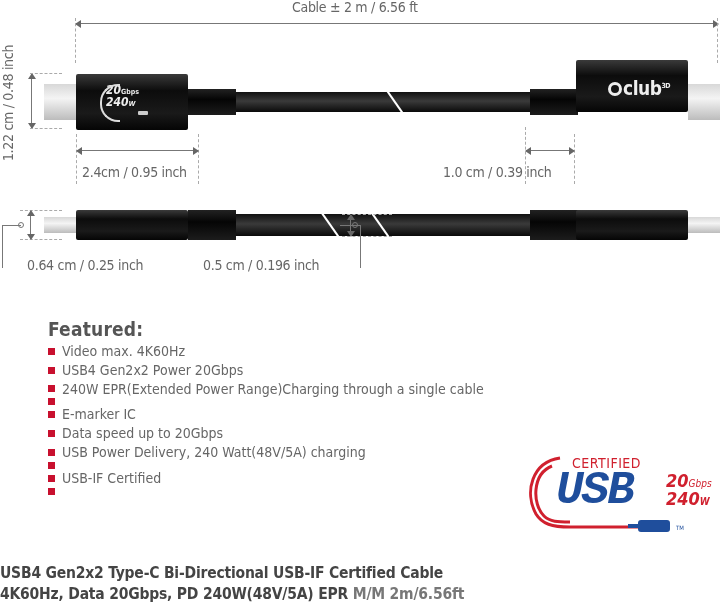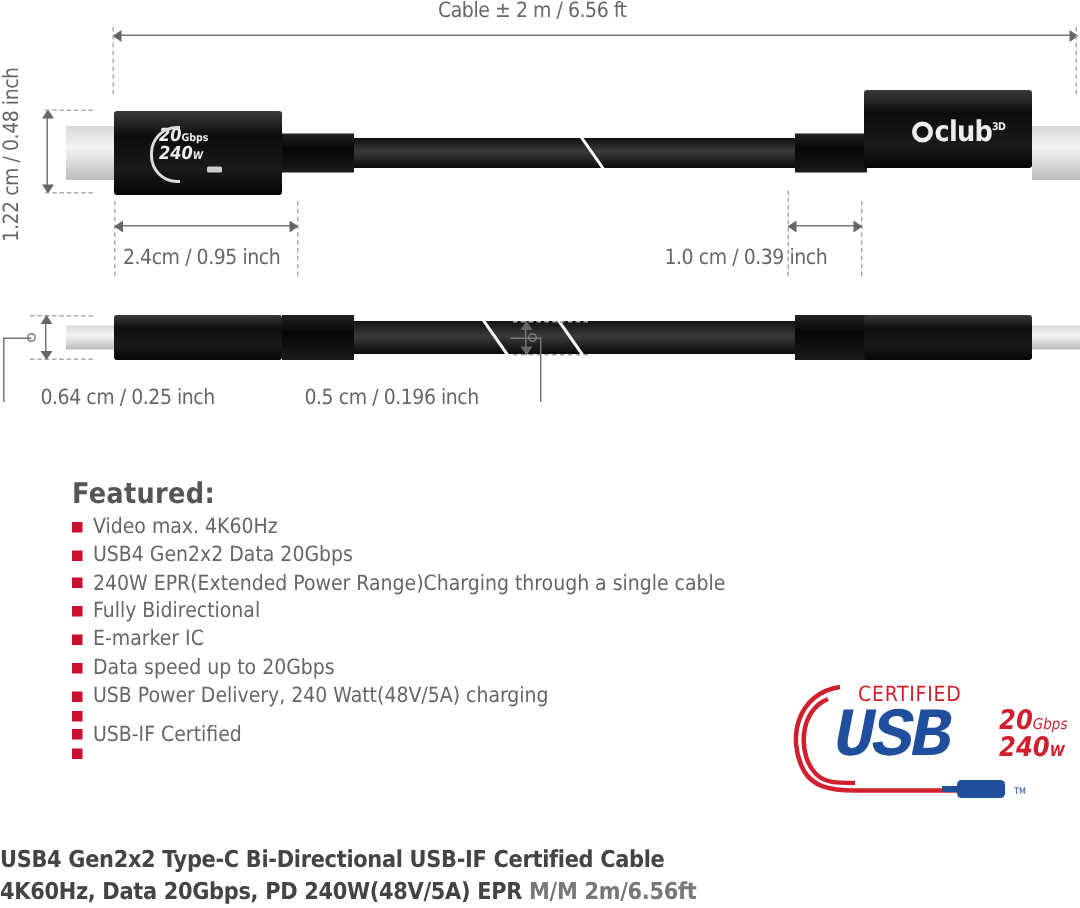--- a/index.html
+++ b/index.html
@@ -103,29 +103,28 @@
 
 <div class="features">
   <h2>Featured:</h2>
   <ul>
     <li>
         <span class="bullet"></span>
         <span>Video max. 4K60Hz</span>
       </li>
     <li>
         <span class="bullet"></span>
-        <span>USB4 Gen2x2 Data 20Gbps</span>
+        <span>USB4 Gen2x2 Power 20Gbps</span>
       </li>
     <li>
         <span class="bullet"></span>
         <span>240W EPR(Extended Power Range)Charging through a single  cable</span>
       </li>
     <li>
         <span class="bullet"></span>
-        <span>Fully Bidirectional</span>
       </li>
     <li>
         <span class="bullet"></span>
         <span>E-marker IC</span>
       </li>
     <li>
         <span class="bullet"></span>
         <span>Data speed up to 20Gbps</span>
       </li>
     <li>

